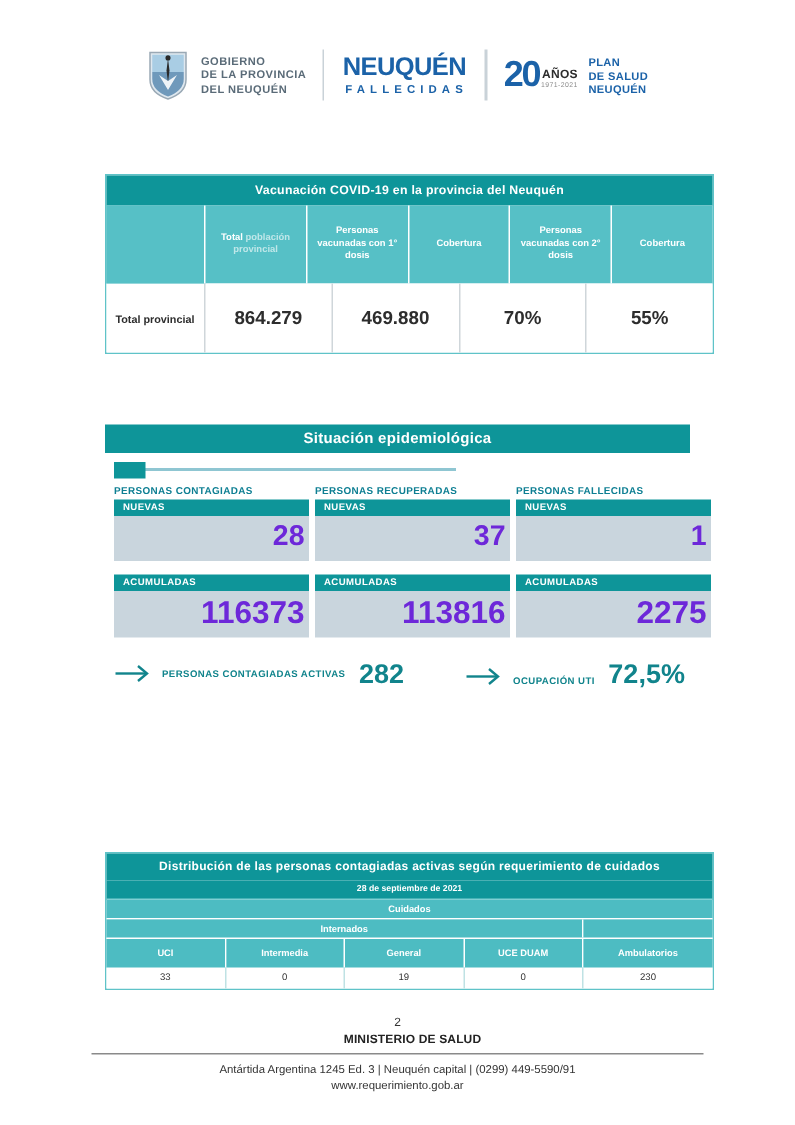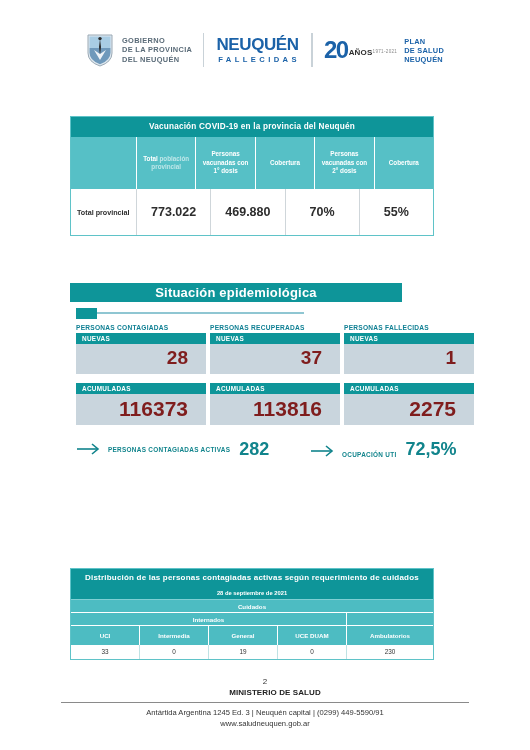--- a/index.html
+++ b/index.html
@@ -28,31 +28,31 @@
   }
   .nqn-wrap{display:flex;flex-direction:column;align-items:center;justify-content:center;}
   .nqn-top{font-size:17px;font-weight:bold;letter-spacing:-.4px;color:#1b62a8;line-height:18px;}
   .nqn-bot{font-size:7.6px;font-weight:bold;letter-spacing:3.4px;color:#1b62a8;line-height:11px;margin-left:3px;}
   .juntos{
     font-size:7.6px;line-height:9.4px;font-weight:bold;letter-spacing:.2px;
     color:#4fa8c9;text-transform:uppercase;
   }
   .cincuenta{display:flex;align-items:center;}
   .c50{font-size:24px;font-weight:bold;color:#1b62a8;line-height:24px;letter-spacing:-1.5px;}
-  .anios-wrap{display:flex;flex-direction:row;align-items:flex-start;margin-left:1px;margin-top:5px;}
+  .anios-wrap{display:flex;flex-direction:column;align-items:flex-end;margin-left:1px;margin-top:5px;}
   .anios{font-size:8px;font-weight:bold;color:#2d2d2d;line-height:8px;letter-spacing:.2px;}
   .anios-sub{font-size:4.6px;color:#8b8b8b;line-height:6px;letter-spacing:.3px;}
   .plan{
     font-size:7.4px;line-height:9px;font-weight:bold;letter-spacing:.25px;
     color:#1b62a8;text-transform:uppercase;margin-left:7px;
   }
 
   
   .frame{
-    position:absolute;left:70px;width:364px;
+    position:absolute;left:70px;width:406px;
     border:1px solid #5fc3c8;box-sizing:border-box;background:#ffffff;
   }
   .bar-title{
     background:#0e9599;color:#ffffff;text-align:center;
     font-size:8.2px;font-weight:bold;letter-spacing:.2px;
   }
 
   
   #vac-table{top:116px;}
   #vac-table .bar-title{height:20px;line-height:20px;}
@@ -71,42 +71,42 @@
     font-size:12.5px;font-weight:bold;color:#2d2d2d;
     border-right:1px solid #cfd6da;box-sizing:border-box;
   }
   .vac-body .cell:last-child{border-right:none;}
   .vac-body .c0{
     flex:0 0 66px;justify-content:flex-start;padding-left:6px;
     font-size:7.2px;font-weight:bold;color:#2d2d2d;line-height:9px;text-align:left;
   }
 
   
-  #sit-title{position:absolute;left:70px;top:283px;width:332px;height:19px;
+  #sit-title{position:absolute;left:70px;top:283px;width:390px;height:19px;
     background:#0e9599;color:#fff;text-align:center;line-height:19px;
-    font-size:13px;font-weight:bold;letter-spacing:.2px;}
+    font-size:10px;font-weight:bold;letter-spacing:.2px;}
   .rule{position:absolute;left:76px;top:312px;width:228px;height:2px;background:#8fc6d2;}
   .rule-block{position:absolute;left:76px;top:308px;width:21px;height:11px;background:#0e9599;}
 
   .col{position:absolute;width:130px;}
   #col-0{left:76px;top:324px;}
   #col-1{left:210px;top:324px;}
   #col-2{left:344px;top:324px;}
   .col-label{
     font-size:6.6px;font-weight:bold;color:#0e7f93;letter-spacing:.25px;
     text-transform:uppercase;margin-bottom:2px;
   }
   .metric{margin-bottom:9px;}
   .metric .mhead{
     background:#0e9599;color:#fff;font-size:6.4px;font-weight:bold;
     letter-spacing:.3px;padding:2px 0 2px 6px;text-transform:uppercase;
   }
   .metric .mval{
-    background:#c9d5dd;color:#7f1d1d;text-align:right;
-    font-weight:bold;padding:1px 18px 3px 0;
+    background:#c9d5dd;color:#6d28d9;text-align:right;
+    font-weight:bold;padding:1px 3px 3px 0;
   }
   .metric.new .mval{height:26px;line-height:26px;font-size:19px;}
   .metric.acc .mval{height:27px;line-height:27px;font-size:21px;}
 
   
   .arrow-row{position:absolute;display:flex;align-items:center;}
   #arrow-0{left:76px;top:440px;}
   #arrow-1{left:310px;top:440px;align-items:flex-end;}
   .arrow-ico{width:26px;height:14px;flex:none;margin-right:6px;}
   .arrow-lbl{
@@ -220,21 +220,21 @@
         </span>
       </div>
       <div class="cell">Personas vacunadas con 1° dosis</div>
       <div class="cell">Cobertura</div>
       <div class="cell">Personas vacunadas con 2° dosis</div>
       <div class="cell">Cobertura</div>
     </div>
 
     <div class="vac-body">
       <div class="cell c0">Total provincial</div>
-      <div class="cell">773.022</div>
+      <div class="cell">864.279</div>
       <div class="cell">469.880</div>
       <div class="cell">70%</div>
       <div class="cell">55%</div>
     </div>
   </div>
 
   <div id="sit-title">Situación epidemiológica</div>
   <div class="rule"></div>
   <div class="rule-block"></div>
 
@@ -316,16 +316,16 @@
       <div class="cell">0</div>
       <div class="cell amb">230</div>
     </div>
   </div>
 
   <div class="footer">
     <div class="pg-num">2</div>
     <div class="min-salud">MINISTERIO DE SALUD</div>
     <div class="foot-rule"></div>
     <div class="foot-line">Antártida Argentina 1245 Ed. 3 | Neuquén capital | (0299) 449-5590/91</div>
-    <div class="foot-line">www.saludneuquen.gob.ar</div>
+    <div class="foot-line">www.requerimiento.gob.ar</div>
   </div>
 
 </div>
 
 </body></html>

